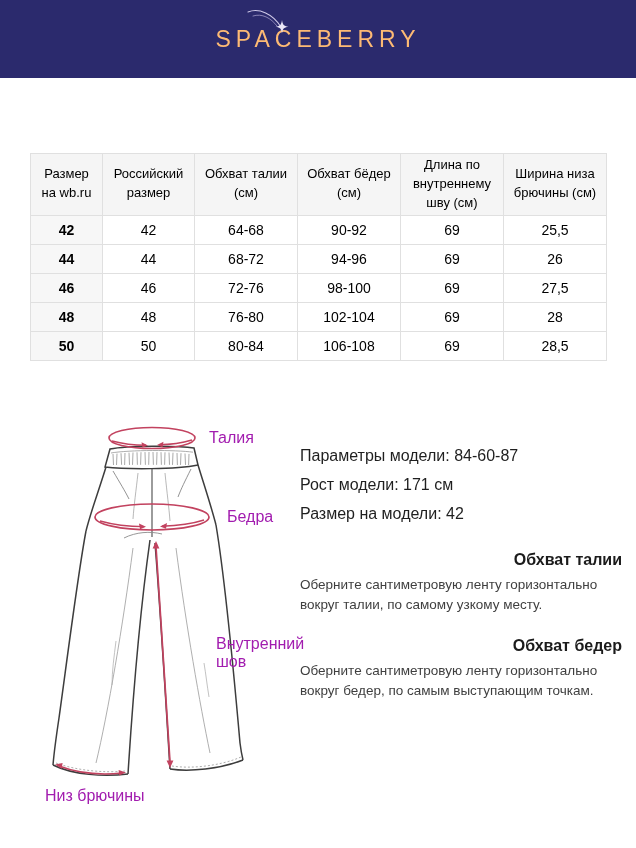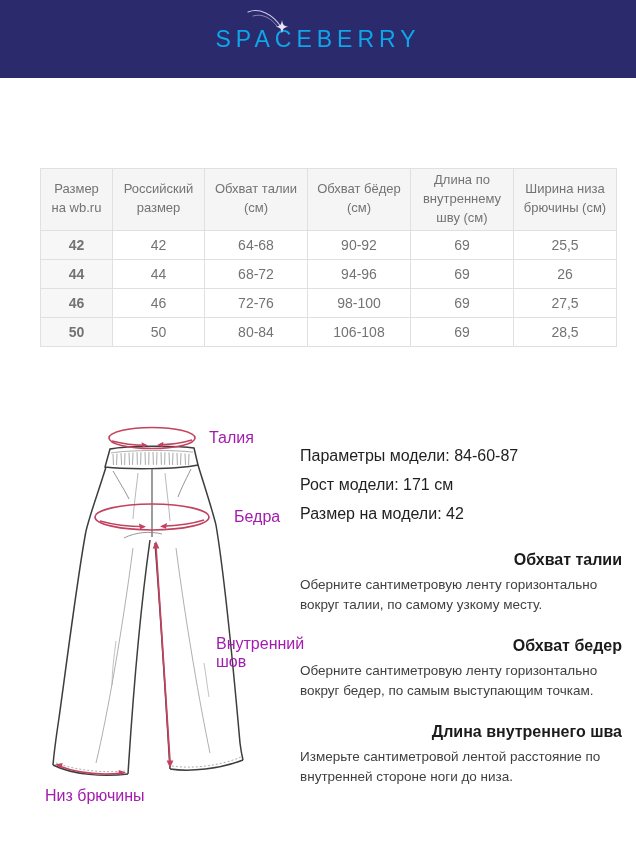--- a/index.html
+++ b/index.html
@@ -3,37 +3,37 @@
 <meta charset="utf-8">
 <style>
   html,body{margin:0;padding:0;background:#ffffff;}
   body{font-family:"Liberation Sans", sans-serif; color:#2d2d2d;}
   .page{position:relative;width:636px;height:848px;background:#ffffff;overflow:hidden;}
 
   
   .brand-header{position:absolute;left:0;top:0;width:636px;height:78px;background:#2b2a6d;
     display:flex;align-items:center;justify-content:center;}
   .logo-wrap{position:relative;display:inline-block;}
-  .logo-text{font-size:23px;font-weight:400;letter-spacing:5px;color:#0ea5e9;line-height:1;margin-top:24px;}
+  .logo-text{font-size:23px;font-weight:400;letter-spacing:5px;color:#fdba74;line-height:1;margin-top:24px;}
   .comet{position:absolute;left:30px;top:-21px;width:46px;height:30px;}
 
   
-  .size-table{position:absolute;left:40px;top:153px;width:576px;border-collapse:collapse;
-    table-layout:fixed;font-size:14px;color:#737373;margin-top:15px;}
+  .size-table{position:absolute;left:30px;top:153px;width:576px;border-collapse:collapse;
+    table-layout:fixed;font-size:14px;color:#000000;}
   .size-table th,.size-table td{border:1px solid #e0e0e0;text-align:center;vertical-align:middle;
     padding:2px 6px;background:#ffffff;font-weight:400;}
   .size-table thead th{background:#f5f5f5;font-size:13px;line-height:1.45;height:54px;}
   .size-table tbody th{background:#f7f7f7;font-weight:700;}
   .size-table tbody th,.size-table tbody td{height:24px;}
 
   
   .diagram{position:absolute;left:28px;top:413px;width:265px;height:400px;}
   .diagram-label{position:absolute;font-size:16px;font-weight:500;color:#a21caf;line-height:1.15;}
   .label-waist{left:209px;top:429px;}
-  .label-hips{left:234px;top:508px;}
+  .label-hips{left:227px;top:508px;}
   .label-inseam{left:180px;top:635px;width:102px;margin-left:36px;}
   .label-hem{left:45px;top:787px;}
 
   
   .info-col{position:absolute;left:300px;top:441px;width:322px;}
   .model-line{font-size:16px;line-height:29px;color:#1f1f1f;}
   .model-line b{font-weight:400;}
   .info-section{margin-top:21px;}
   .info-section + .info-section{margin-top:20px;}
   .info-title{font-size:16px;font-weight:700;color:#1b1b1b;line-height:21px;text-align:right;}
@@ -93,20 +93,28 @@
         </tr>
         <tr>
           <th>46</th>
           <td>46</td>
           <td>72-76</td>
           <td>98-100</td>
           <td>69</td>
           <td>27,5</td>
         </tr>
         <tr>
+          <th>48</th>
+          <td>48</td>
+          <td>76-80</td>
+          <td>102-104</td>
+          <td>69</td>
+          <td>28</td>
+        </tr>
+        <tr>
           <th>50</th>
           <td>50</td>
           <td>80-84</td>
           <td>106-108</td>
           <td>69</td>
           <td>28,5</td>
         </tr>
       </tbody>
   </table>
 
@@ -190,19 +198,15 @@
     <div class="info-section">
       <div class="info-title">Обхват талии</div>
       <div class="info-text">Оберните сантиметровую ленту горизонтально вокруг талии, по самому узкому месту.</div>
     </div>
 
     <div class="info-section">
       <div class="info-title">Обхват бедер</div>
       <div class="info-text">Оберните сантиметровую ленту горизонтально вокруг бедер, по самым выступающим точкам.</div>
     </div>
 
-    <div class="info-section">
-      <div class="info-title">Длина внутреннего шва</div>
-      <div class="info-text">Измерьте сантиметровой лентой расстояние по внутренней стороне ноги до низа.</div>
-    </div>
   </div>
 
 </div>
 
 </body></html>

